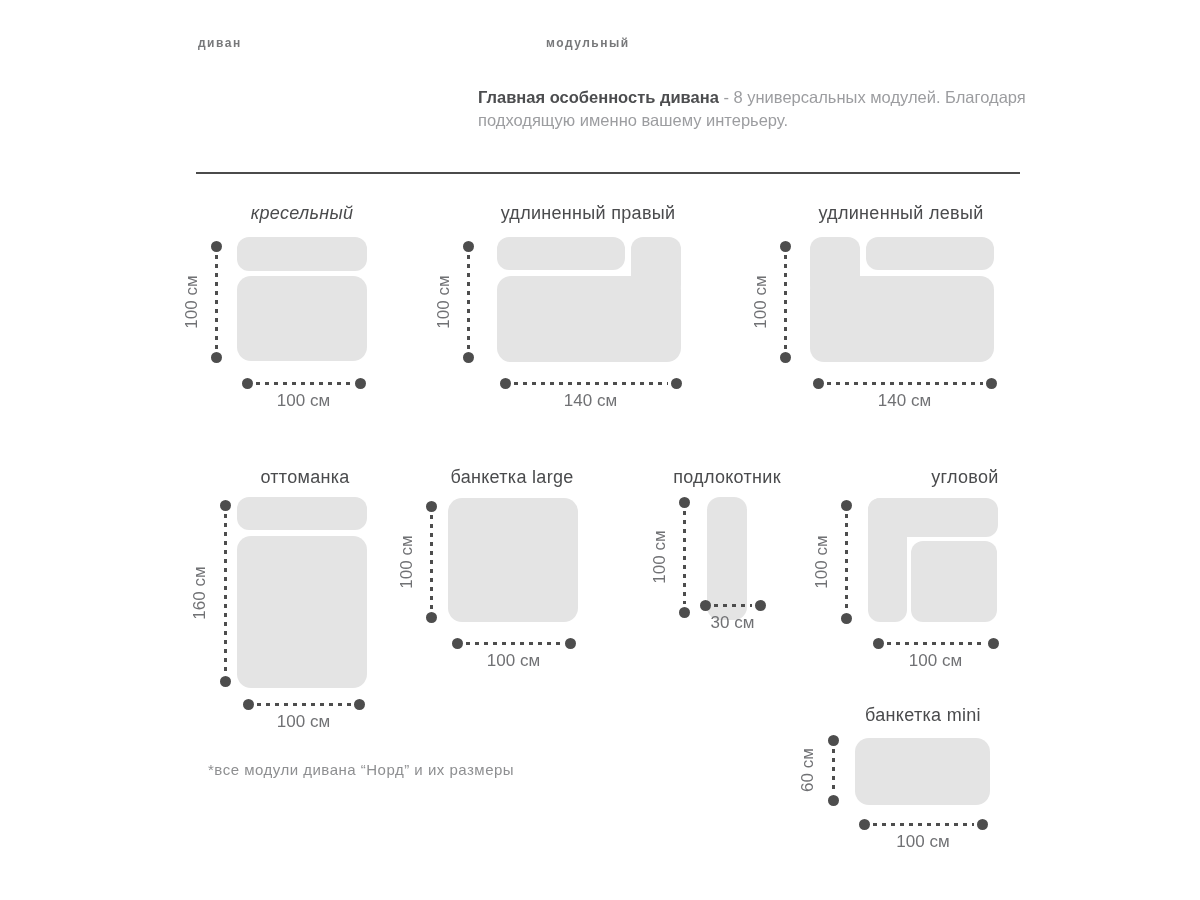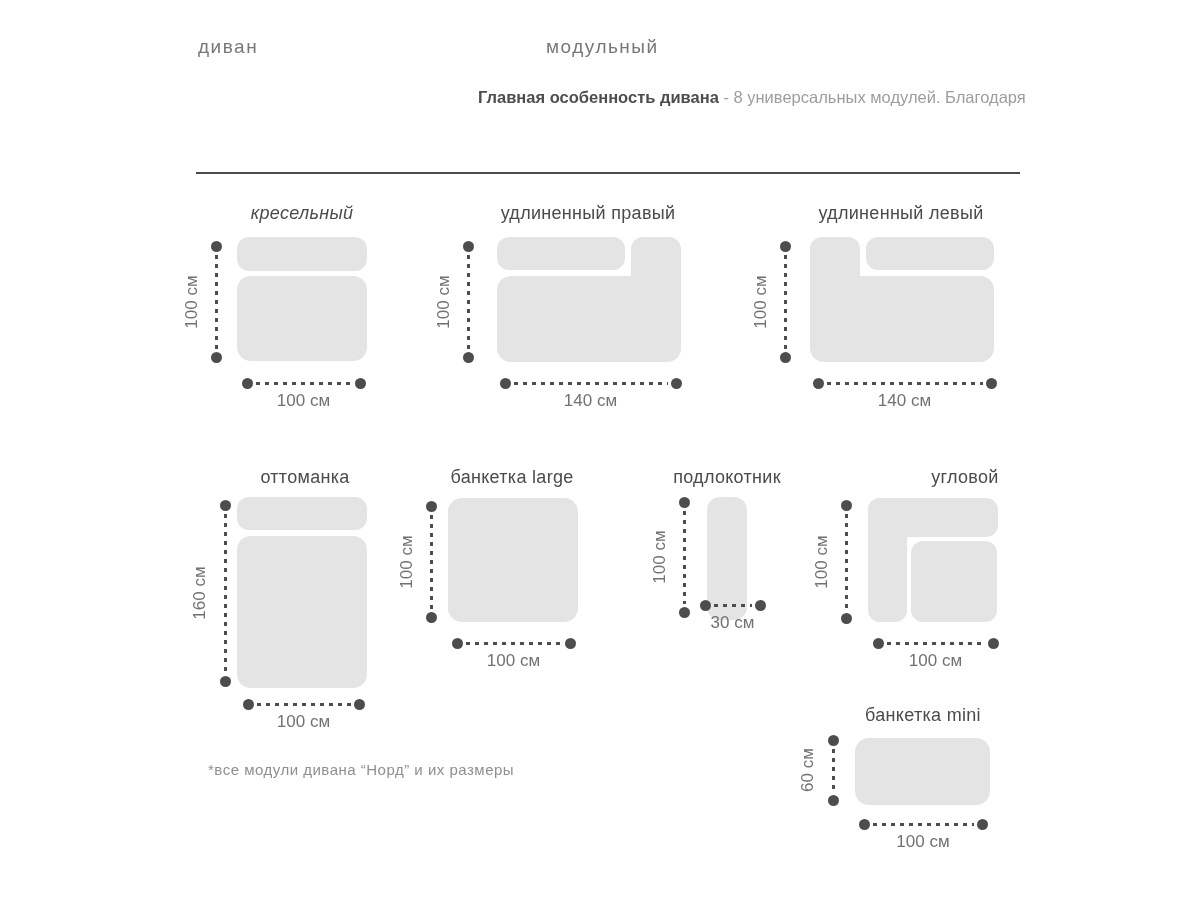--- a/index.html
+++ b/index.html
@@ -1,21 +1,21 @@
 <!DOCTYPE html>
 <html><head>
 <meta charset="utf-8">
 <style>
   html,body{margin:0;padding:0;background:#ffffff;}
   .canvas{
     position:relative;width:1200px;height:900px;background:#ffffff;overflow:hidden;
     font-family:"Liberation Sans","DejaVu Sans",sans-serif;
   }
   
-  .hword{position:absolute;font-size:19px;letter-spacing:1.5px;color:#77787a;white-space:nowrap;}
+  .hword{position:absolute;font-size:12px;letter-spacing:1.5px;color:#77787a;white-space:nowrap;font-weight:bold;}
   .hero-title{
     position:absolute;left:196px;top:72px;font-size:49px;font-weight:700;
     letter-spacing:1px;color:#636466;white-space:nowrap;
   }
   .desc{position:absolute;left:478px;top:86px;font-size:16.5px;line-height:23px;color:#9c9da0;}
   .desc .line{white-space:pre;}
   .desc b{font-weight:700;color:#4c4d4f;}
   .divider{position:absolute;left:196px;top:172px;width:824px;height:2px;background:#4b4b4b;}
   
   .mtitle{
@@ -51,20 +51,21 @@
 </head>
 <body>
 
 <div class="canvas">
 
   <div class="hword" style="left:198px;top:36px;">диван</div>
   <div class="hword" style="left:546px;top:36px;">модульный</div>
 
   <div class="desc">
     <div class="line"><b>Главная особенность дивана</b><span> - 8 универсальных модулей. Благодаря</span></div>
+    <div class="line">подходящую именно вашему интерьеру.</div>
   </div>
 
   <div class="divider"></div>
 
   <div class="mtitle" style="left:302px;top:203px;font-style:italic;">кресельный</div>
   <div class="shape" style="left:237px;top:237px;width:130px;height:34px;border-radius:12px;"></div>
   <div class="shape" style="left:237px;top:276px;width:130px;height:85px;border-radius:14px;"></div>
   <div class="vdim" style="left:210.5px;top:240.5px;height:122px;">
     <span class="dot a"></span>
       <span class="vline"></span>

